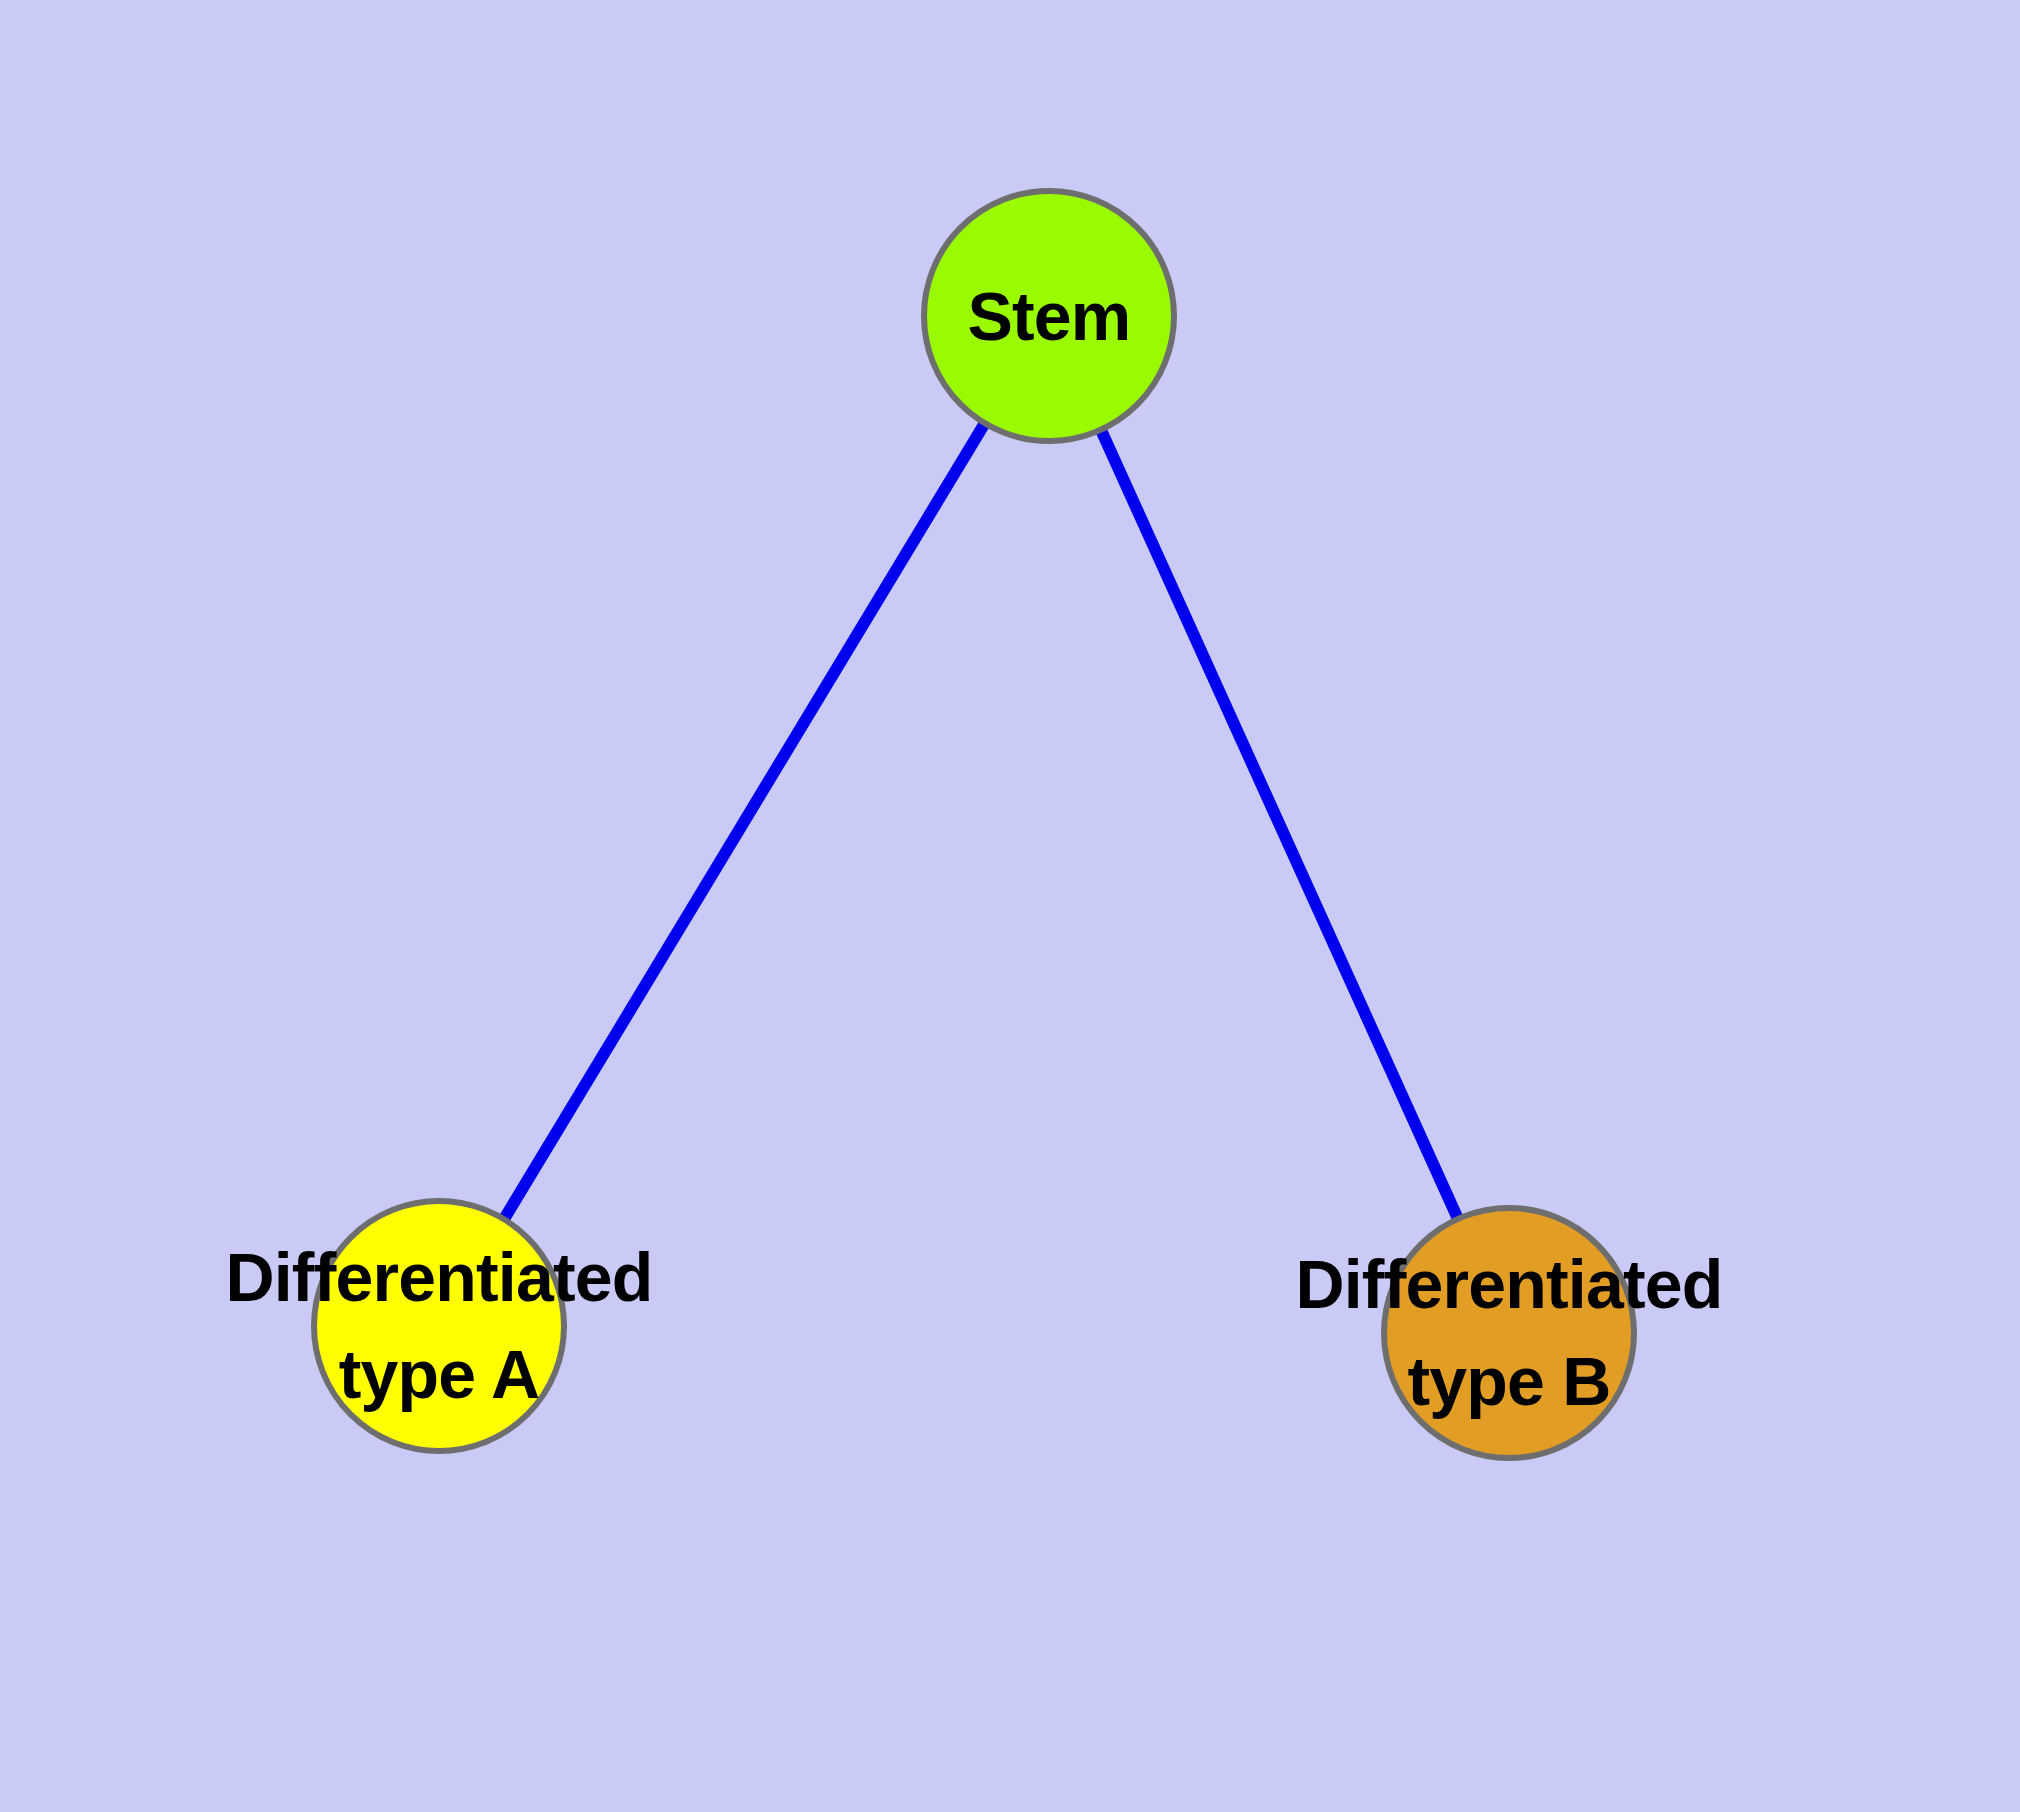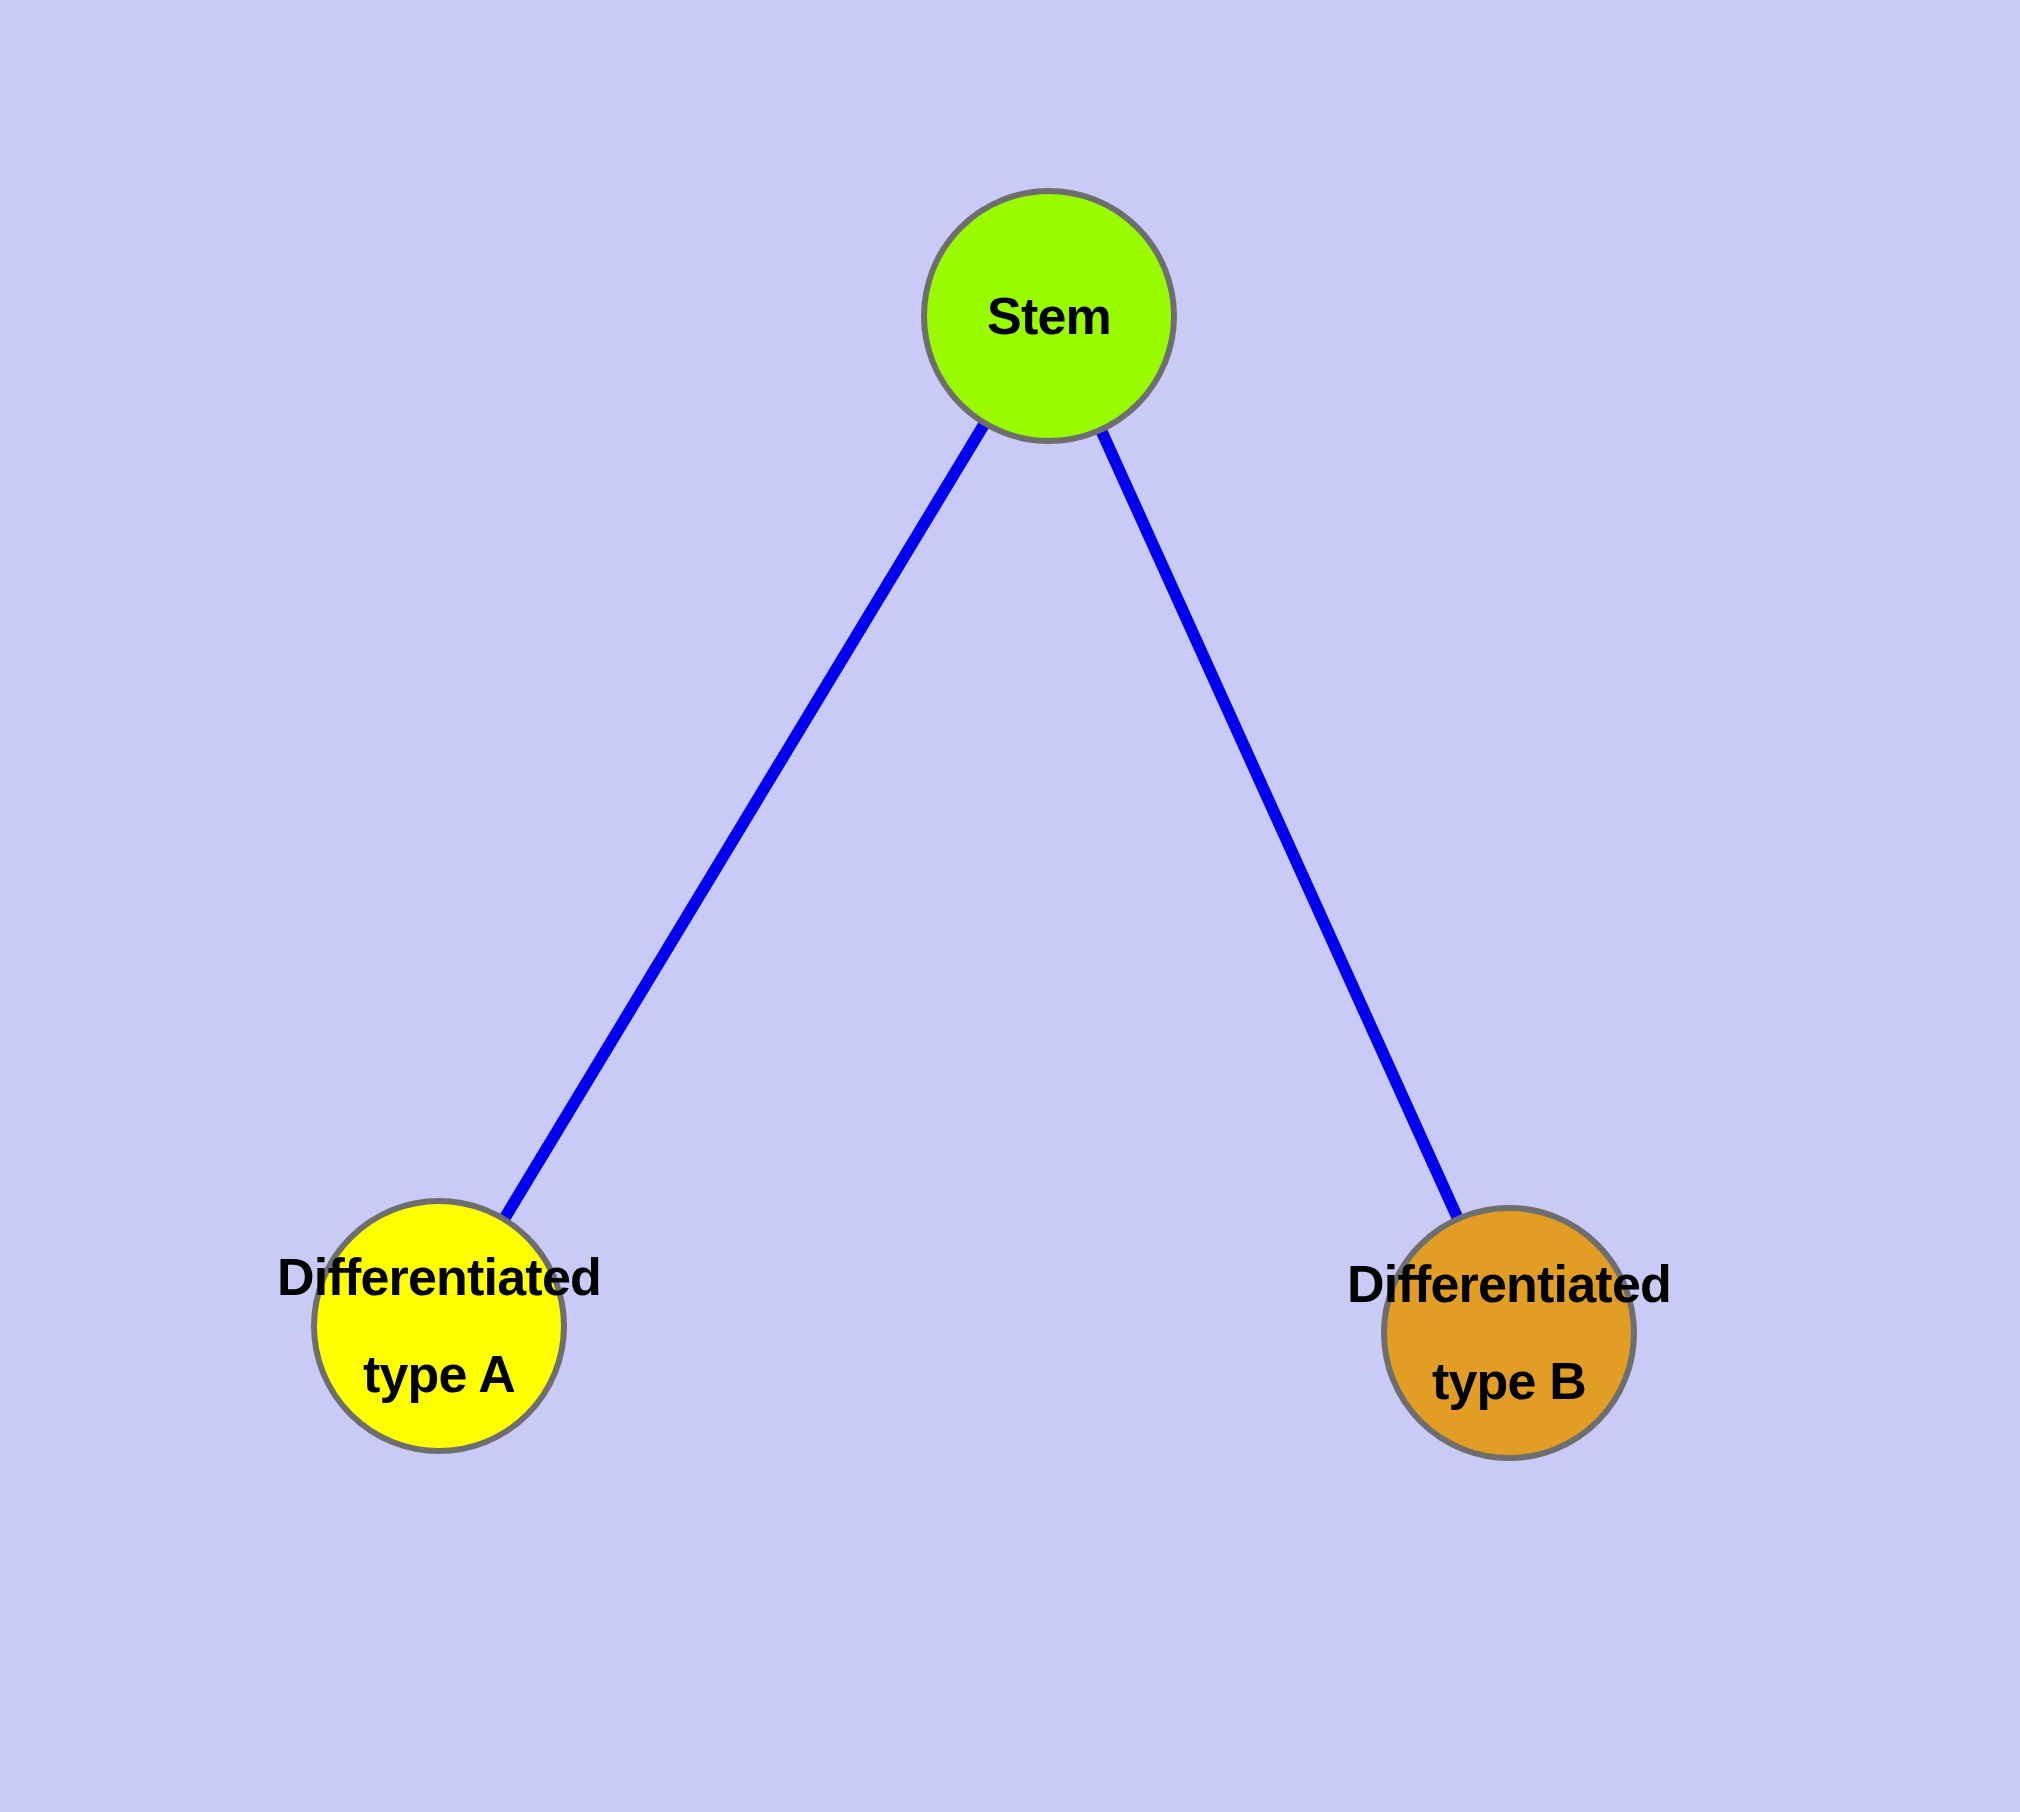--- a/index.html
+++ b/index.html
@@ -29,21 +29,21 @@
     display: flex;
     align-items: center;
     justify-content: center;
     overflow: visible;
   }
   .node-label {
     flex: none;
     white-space: pre;
     text-align: center;
     font-weight: bold;
-    font-size: 52px;
+    font-size: 68px;
     line-height: 97px;
     color: #000000;
     letter-spacing: -0.8px;
   }
 </style>
 </head>
 <body>
 
 <div class="canvas" style="background: rgb(202, 202, 247);">
 

